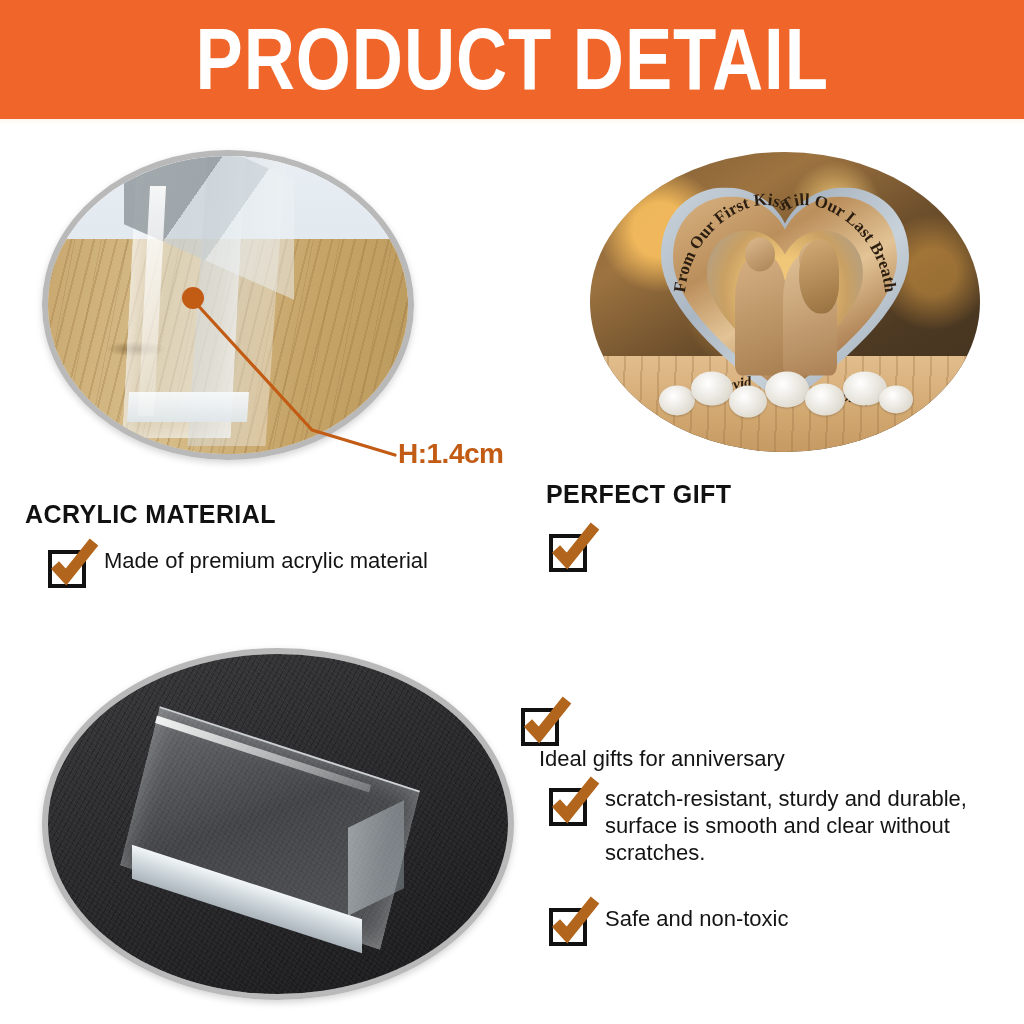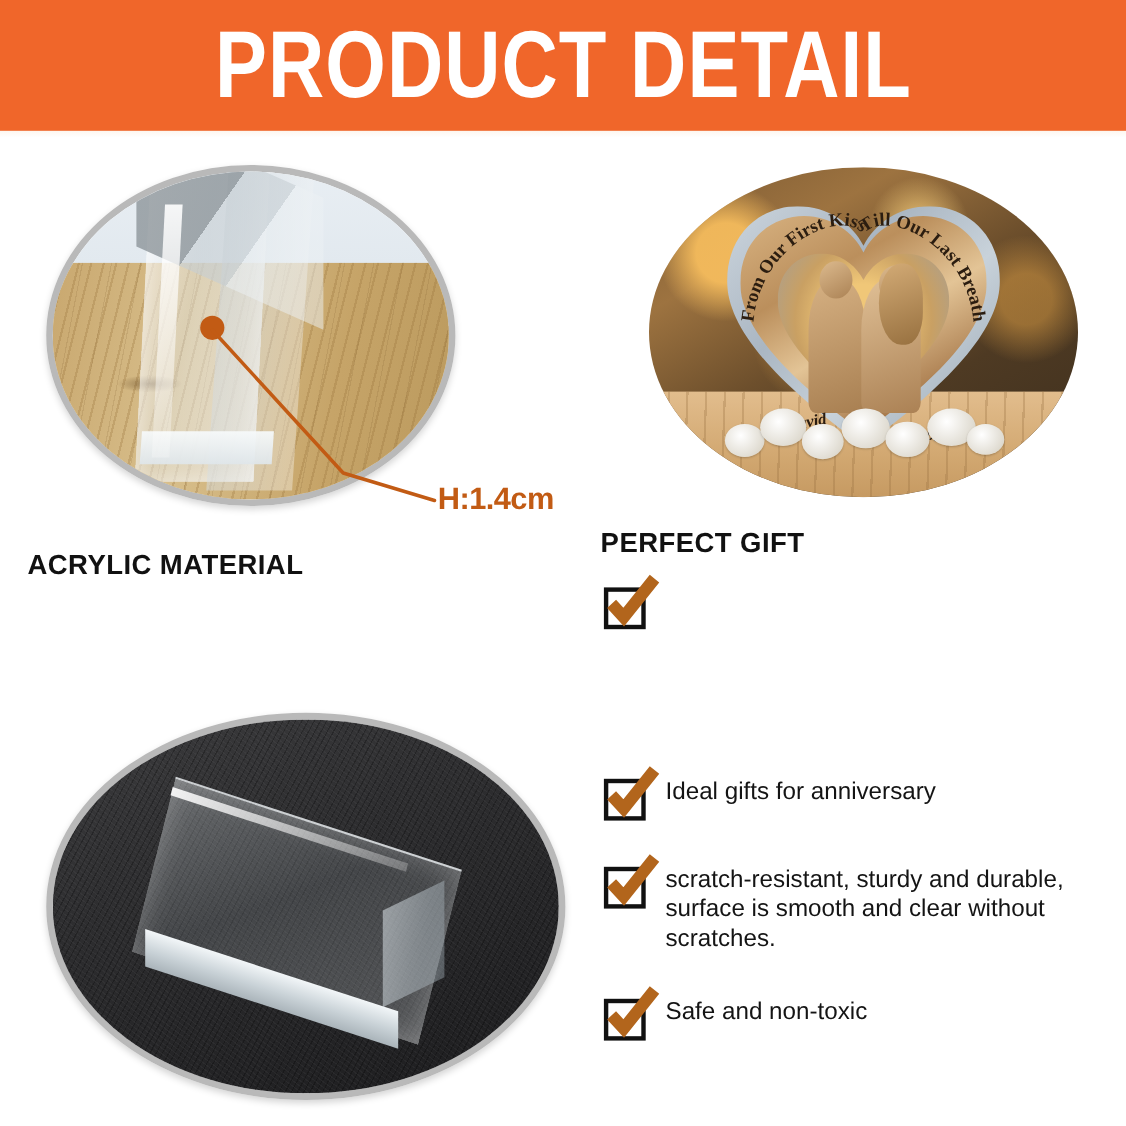--- a/index.html
+++ b/index.html
@@ -184,21 +184,21 @@
     border:4px solid #111;box-sizing:border-box;background:#fff;}
   .checkbox .tick{position:absolute;left:-2px;top:-14px;width:54px;height:54px;overflow:visible;}
   .feature-text{
     margin-left:18px;font-size:22px;line-height:1.22;color:#141414;
     font-family:"Liberation Sans", sans-serif;max-width:400px;
   }
   #feat-acrylic-0{left:48px;top:548px;}
   #feat-acrylic-0 .feature-text{max-width:430px;white-space:nowrap;}
   #feat-gift-0{left:549px;top:532px;}
   #feat-gift-1{left:549px;top:632px;}
-  #feat-gift-2{left:549px;top:706px;}
+  #feat-gift-2{left:521px;top:706px;flex-direction:column;}
   #feat-gift-3{left:549px;top:786px;}
   #feat-gift-4{left:549px;top:906px;}
   #feat-gift-0 .feature-text,#feat-gift-3 .feature-text{max-width:410px;}
 </style>
 </head>
 <body>
 
 <div class="page">
 
   <div class="banner">
@@ -272,20 +272,29 @@
     <div class="slate"></div>
     <div class="slab-top"></div>
     <div class="slab-right"></div>
     <div class="slab-front"></div>
     <div class="slab-glint"></div>
   </div>
 
   <div class="section-title" id="title-acrylic">ACRYLIC MATERIAL</div>
   <div class="section-title" id="title-gift">PERFECT GIFT</div>
 
+  <div class="feature" id="feat-acrylic-0">
+    <div class="checkbox">
+      <div class="box"></div>
+      <svg class="tick" viewBox="0 0 54 54">
+        <path d="M9 29 L20 41 L48 6" fill="none" stroke="#B2651C" stroke-width="11" stroke-linecap="butt" stroke-linejoin="miter"></path>
+      </svg>
+    </div>
+    <div class="feature-text">Made of premium acrylic material</div>
+  </div>
 
   <div class="feature" id="feat-gift-0">
     <div class="checkbox">
       <div class="box"></div>
       <svg class="tick" viewBox="0 0 54 54">
         <path d="M9 29 L20 41 L48 6" fill="none" stroke="#B2651C" stroke-width="11"></path>
       </svg>
     </div>
   </div>
 

